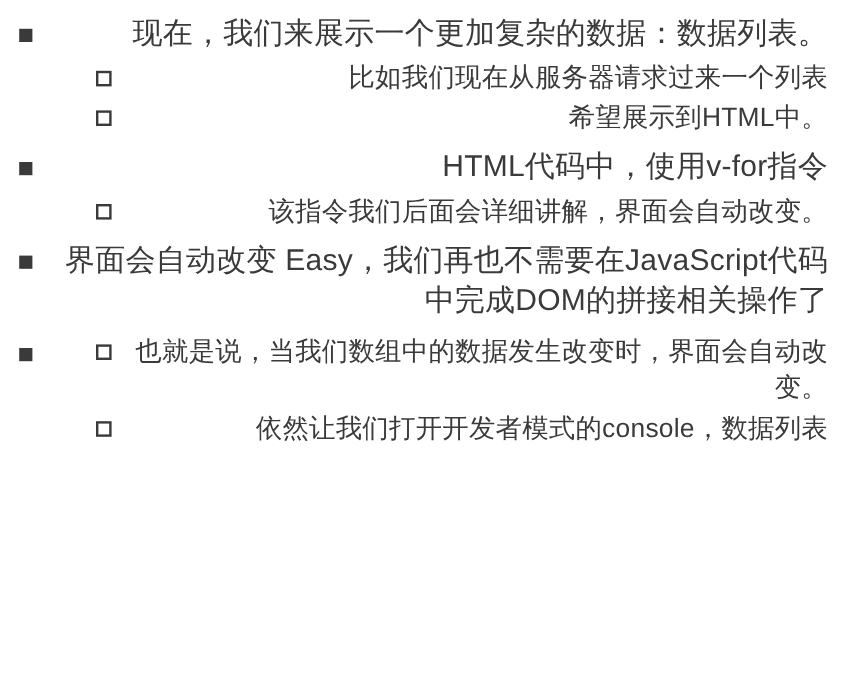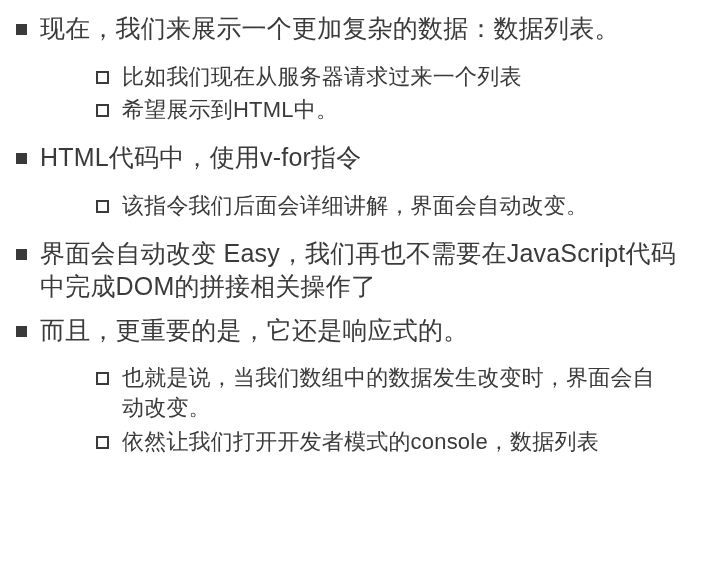--- a/index.html
+++ b/index.html
@@ -13,29 +13,30 @@
     font-family: "Liberation Sans", "DejaVu Sans", sans-serif;
     color: #3b3b3b;
     overflow: hidden;
   }
   .slide {
     width: 704px;
     height: 574px;
     box-sizing: border-box;
     padding: 12px 14px 0 14px;
     position: relative;
+    text-align: right;
   }
   ul.level1 {
     list-style: none;
     margin: 0;
     padding: 0;
   }
   ul.level2 {
     list-style: none;
-    margin: 16px;
+    margin: 0;
     padding: 0;
   }
   li.l1 {
     position: relative;
     padding-left: 26px;
     margin: 0 0 10px 0;
     font-size: 25px;
     line-height: 1.34;
     letter-spacing: 0.2px;
     color: #3a3a3a;
@@ -112,21 +113,20 @@
       </div>
     </li>
 
     <li class="l1">
       <span class="bullet1"></span>
       <span class="text">界面会自动改变 Easy，我们再也不需要在JavaScript代码中完成DOM的拼接相关操作了</span>
     </li>
 
     <li class="l1">
       <span class="bullet1"></span>
-      <span class="text">而且，更重要的是，它还是响应式的。</span>
       <div class="sub-wrap">
         <ul class="level2">
           <li class="l2">
             <span class="bullet2"></span>
             <span class="text">也就是说，当我们数组中的数据发生改变时，界面会自动改变。</span>
           </li>
           <li class="l2">
             <span class="bullet2"></span>
             <span class="text">依然让我们打开开发者模式的console，数据列表</span>
           </li>

